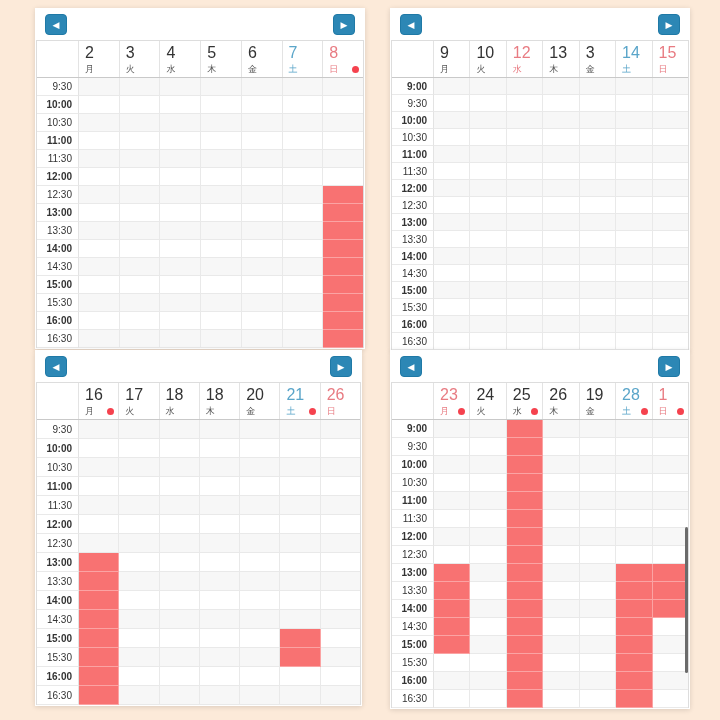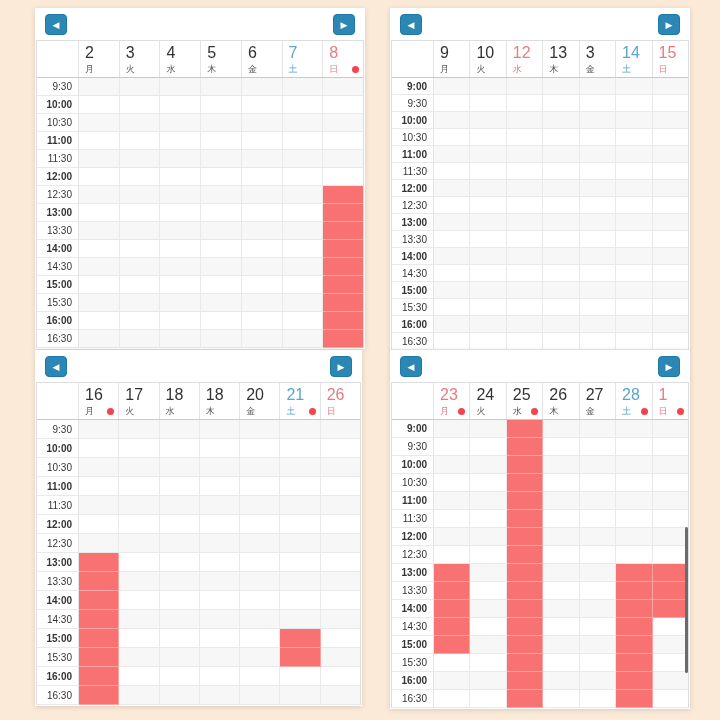--- a/index.html
+++ b/index.html
@@ -730,21 +730,21 @@
             <span class="dot"></span>
           </div>
         </div>
         <div class="day-cell wk">
           <div class="dnum">26</div>
           <div class="dsub">
             <span class="dwd">木</span>
           </div>
         </div>
         <div class="day-cell wk">
-          <div class="dnum">27</div>
+          <div class="dnum">19</div>
           <div class="dsub">
             <span class="dwd">金</span>
           </div>
         </div>
         <div class="day-cell sat">
           <div class="dnum">28</div>
           <div class="dsub">
             <span class="dwd">土</span>
             <span class="dot"></span>
           </div>

